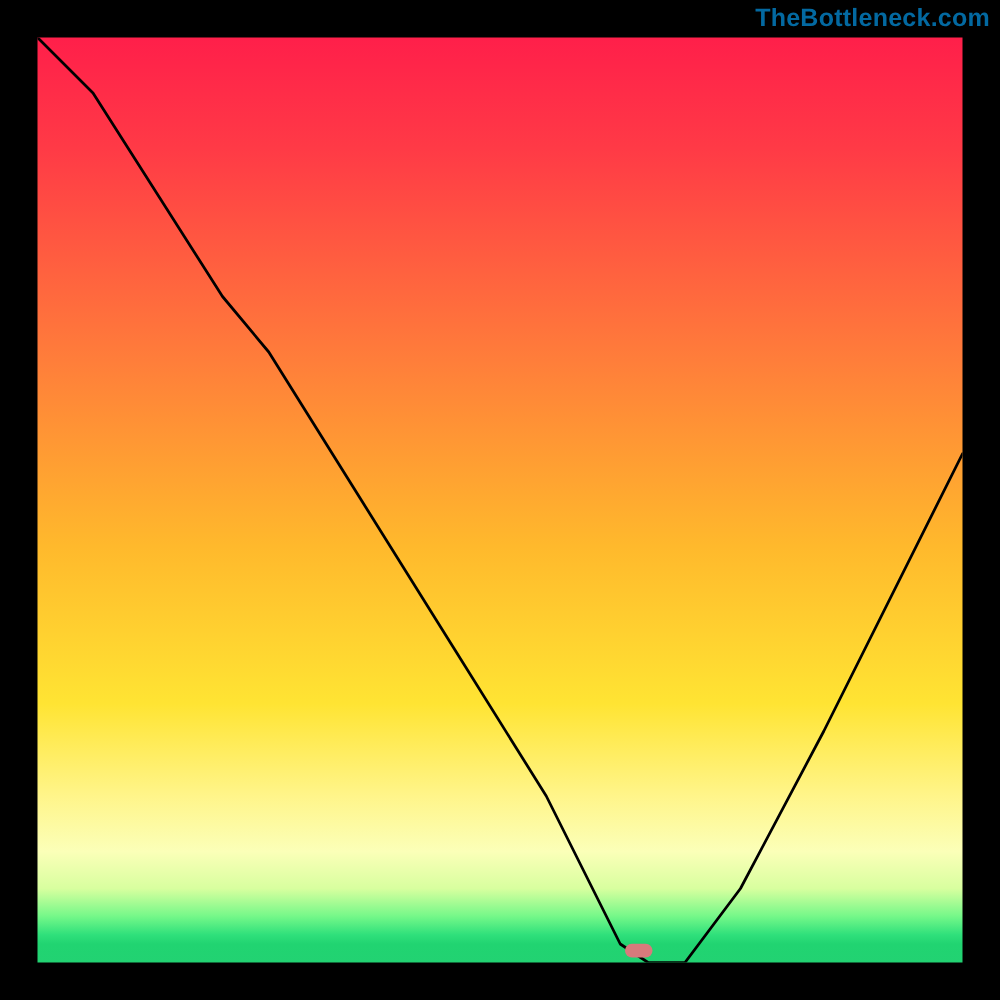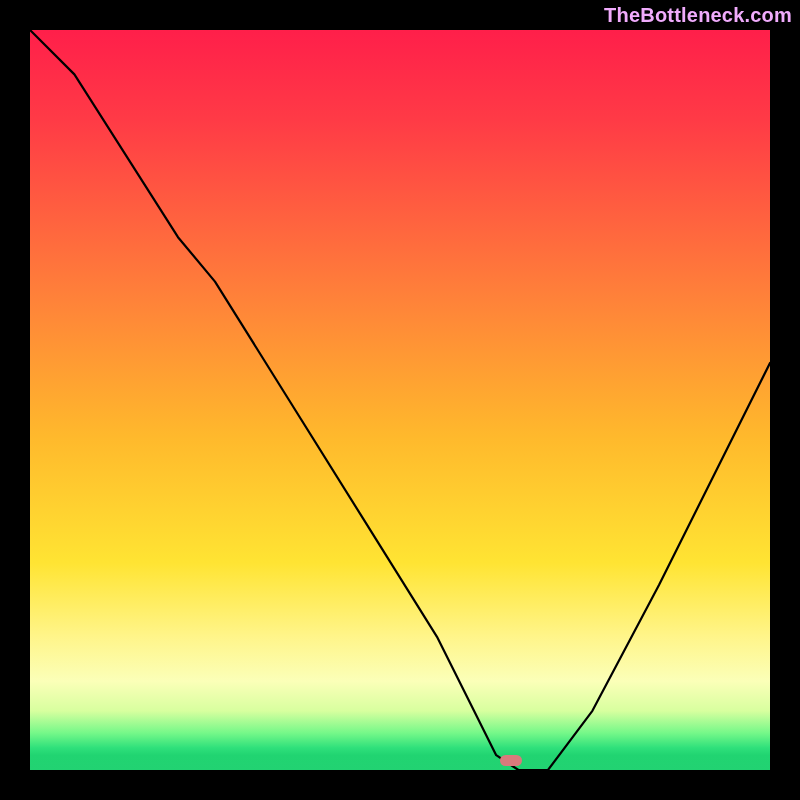--- a/index.html
+++ b/index.html
@@ -65,21 +65,21 @@
     width: 22px;
     height: 11px;
     border-radius: 6px;
     background: #d87a7c;
   }
   
   .watermark {
     position: absolute;
     top: 4px;
     right: 8px;
-    color: #f0abfc;
+    color: #0369a1;
     font-size: 20px;
     font-weight: 600;
     letter-spacing: 0.2px;
     user-select: none;
   }
 </style>
 </head>
 <body>
 
 <div class="stage">

